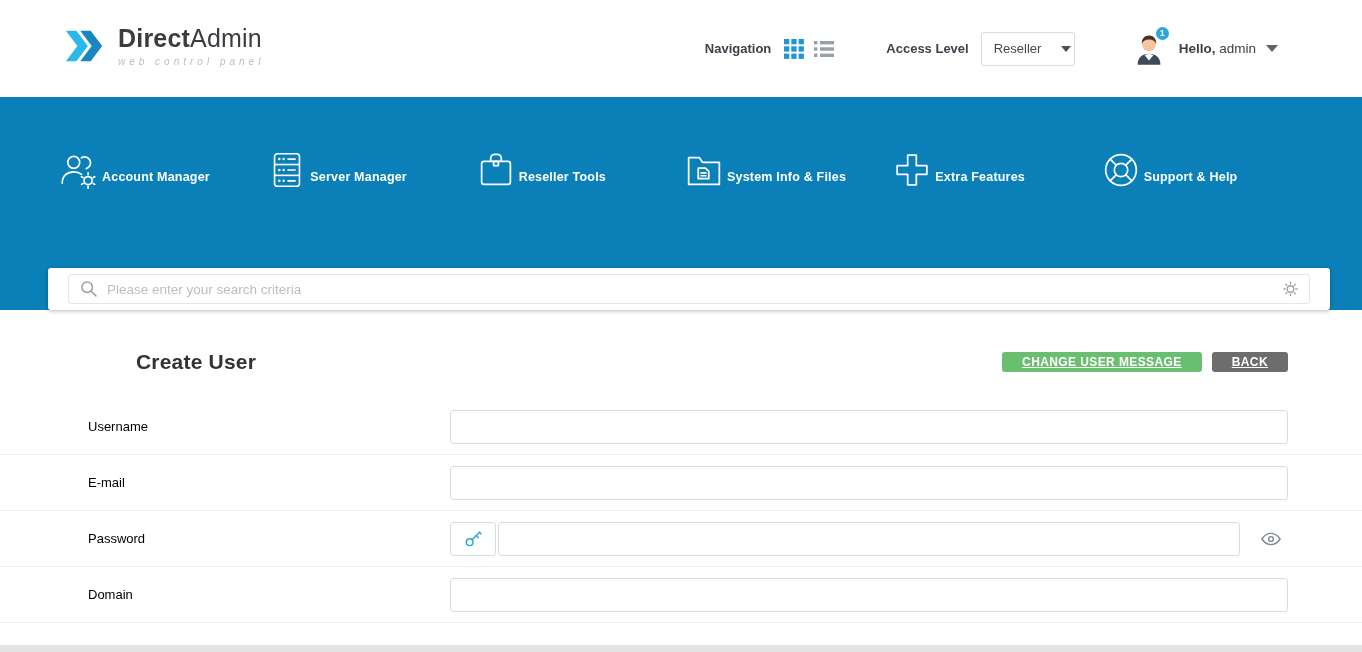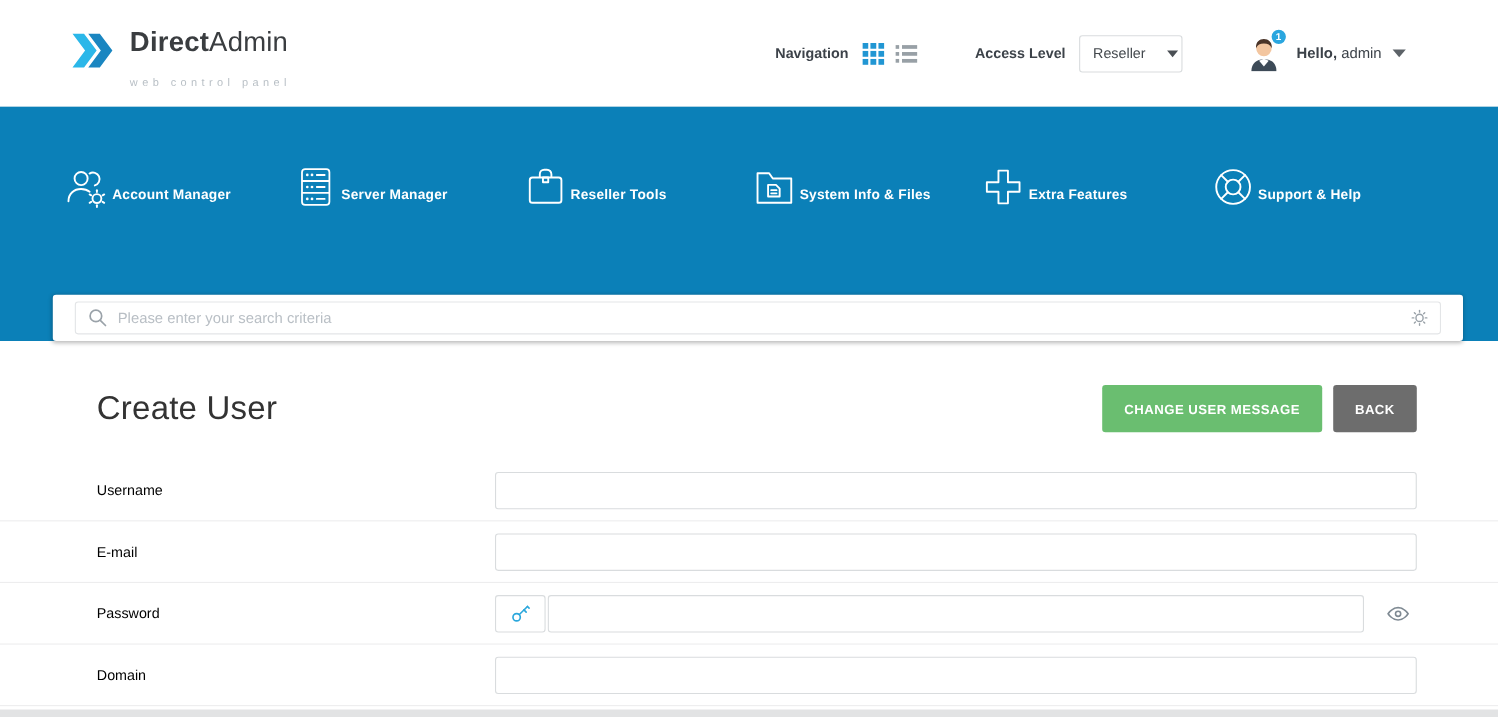--- a/index.html
+++ b/index.html
@@ -13,21 +13,21 @@
   .page { position:relative; width:1362px; height:652px; }
 
   
   .header { position:relative; height:97px; background:#fff; }
   .brand { position:absolute; left:64px; top:26px; display:flex; align-items:flex-start; cursor:pointer; }
   .brand-icon { margin-right:12px; }
   .brand-text { line-height:1; }
   .brand-name { font-size:25px; color:#3a3d40; letter-spacing:.2px; }
   .brand-name .b { font-weight:800; }
   .brand-name .l { font-weight:400; }
-  .brand-tagline { margin-top:20px; font-size:10px; letter-spacing:4px; color:#b8bfc5; font-weight:400; }
+  .brand-tagline { margin-top:6px; font-size:10px; letter-spacing:4px; color:#b8bfc5; font-weight:400;font-style:italic; }
 
   .hdr-right { position:absolute; right:84px; top:0; height:100%; display:flex; align-items:center; }
   .hdr-label { font-size:13px; font-weight:700; color:#3c4249; }
   .icon-btn { display:flex; align-items:center; justify-content:center; cursor:pointer; background:none; border:none; padding:0; }
   .select-box {
     display:flex; align-items:center; justify-content:space-between;
     width:94px; height:34px; border:1px solid #d9dcde; border-radius:3px;
     background:#fff; padding:0 10px 0 12px; cursor:pointer; font-size:13px; color:#43484d;
   }
   .caret-dn { width:0; height:0; border-left:5px solid transparent; border-right:5px solid transparent; border-top:6px solid #4a4f54; }
@@ -65,26 +65,26 @@
   .search-inner input::placeholder { color:#b9bfc5; }
   .search-mag { margin-right:8px; display:flex; }
   .search-gear { position:absolute; right:10px; top:50%; transform:translateY(-50%); cursor:pointer; display:flex; }
 
   
   .main { position:absolute; top:310px; left:0; right:0; height:335px; background:#fff; }
   .title-row {
     display:flex; align-items:center; justify-content:space-between;
     padding:40px 74px 0 88px;
   }
-  .page-title { font-size:30px; font-weight:400; color:#333; letter-spacing:.2px; }
+  .page-title { font-size:21px; font-weight:700; color:#333; letter-spacing:.2px;margin-left:48px; }
   .btns { display:flex; gap:10px; }
   .btn {
-    border:none; border-radius:3px; height:43px; padding:0 20px;
+    border:none; border-radius:3px; height:20px; padding:0 20px;
     font-family:"Liberation Sans", sans-serif; font-size:12px; font-weight:700;
-    color:#fff; letter-spacing:.4px; cursor:pointer;
+    color:#fff; letter-spacing:.4px; cursor:pointer;text-decoration:underline;
   }
   .btn-green { background:var(--green-button, #6abe70); }
   .btn-gray  { background:var(--gray-button, #6d6d6d); }
 
   .form { margin-top:25px; }
   .form-row {
     display:flex; align-items:center; height:56px;
     padding:0 74px 0 88px; border-bottom:1px solid #ededee;
   }
   .field-label { width:362px; font-size:13px; color:#000000; }

